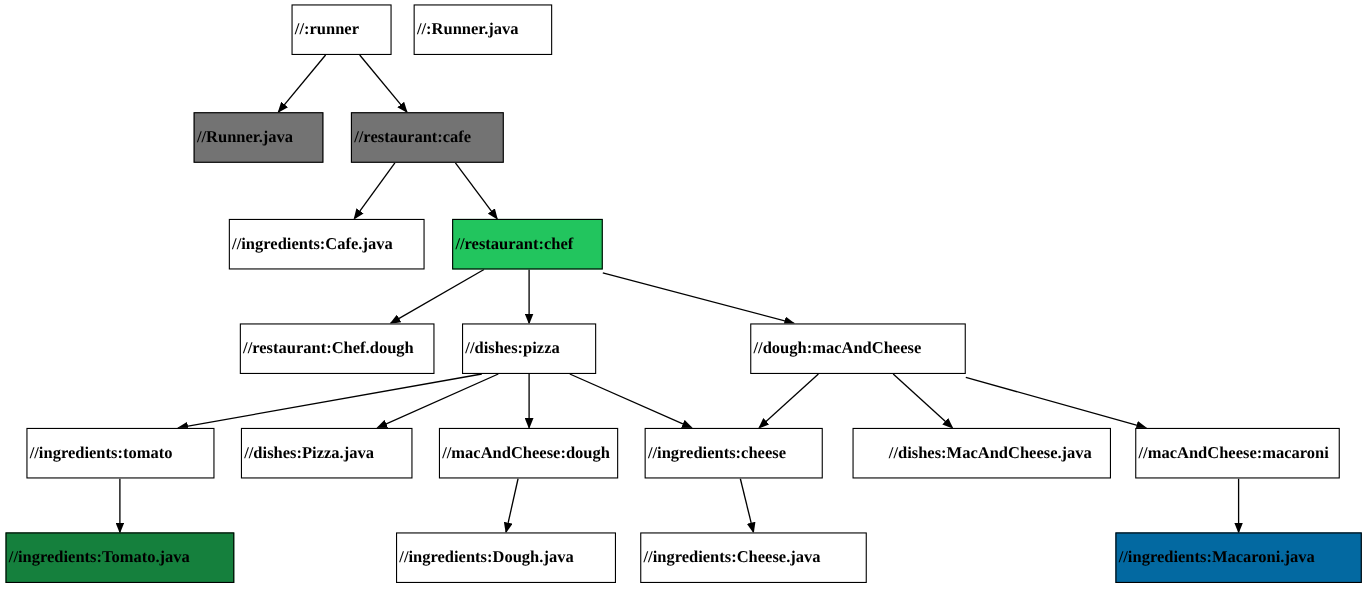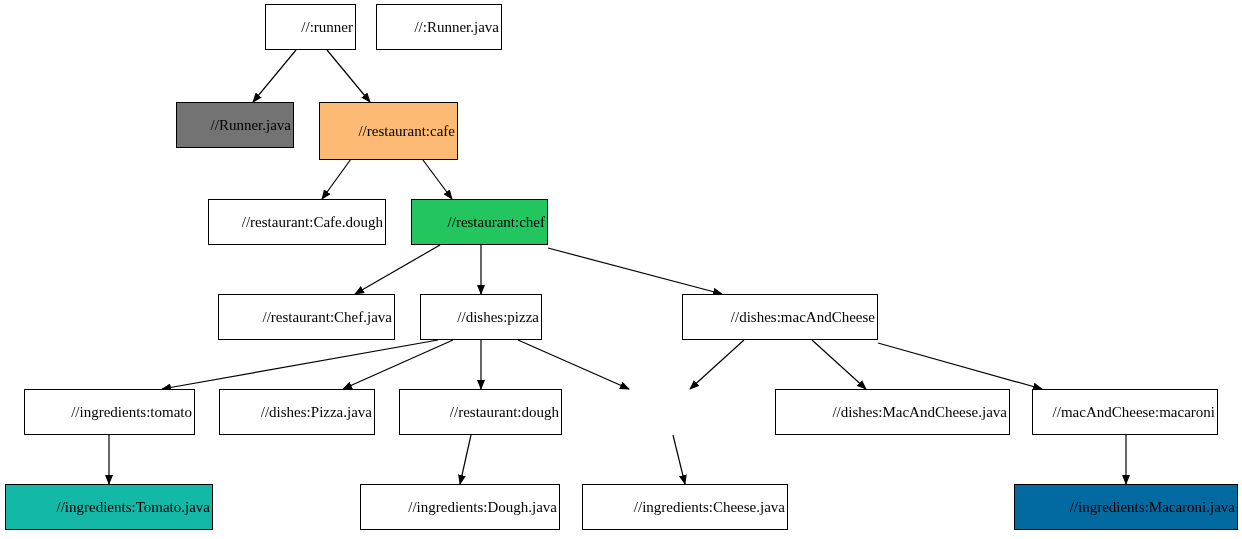--- a/index.html
+++ b/index.html
@@ -31,27 +31,28 @@
     width: 1242px;
     height: 539px;
   }
   .graph-node {
     position: absolute;
     box-sizing: border-box;
     border: 1px solid #000000;
     background: #ffffff;
     display: flex;
     align-items: center;
-    justify-content: flex-end;
+    justify-content: flex-start;
     font-family: "Liberation Serif", "DejaVu Serif", serif;
     font-size: 15px;
     line-height: 1;
     color: #000000;
     white-space: nowrap;
     cursor: default;
+    font-weight: bold;
   }
   .node-label {
     display: block;
     padding: 0 2px;
   }
 </style>
 </head>
 <body>
 
 <div id="graph-canvas">
@@ -87,54 +88,57 @@
   <div id="node-layer">
       <div class="graph-node" style="left: 265px; top: 4px; width: 91px; height: 46px; border-color: rgb(0, 0, 0); background: rgb(255, 255, 255); font-size: 15px;">
         <span class="node-label">//:runner</span>
       </div>
       <div class="graph-node" style="left: 376px; top: 4px; width: 126px; height: 46px; border-color: rgb(0, 0, 0); background: rgb(255, 255, 255); font-size: 15px;">
         <span class="node-label">//:Runner.java</span>
       </div>
       <div class="graph-node" style="left: 176px; top: 102px; width: 118px; height: 46px; border-color: rgb(0, 0, 0); background: #737373; font-size: 15px;">
         <span class="node-label">//Runner.java</span>
       </div>
-      <div class="graph-node" style="left: 319px; top: 102px; width: 139px; height: 58px; border-color: rgb(0, 0, 0); background: #fdba74; font-size: 15px;">
+      <div class="graph-node" style="left: 319px; top: 102px; width: 139px; height: 46px; border-color: rgb(0, 0, 0); background: #737373; font-size: 15px;">
         <span class="node-label">//restaurant:cafe</span>
       </div>
       <div class="graph-node" style="left: 208px; top: 199px; width: 178px; height: 46px; border-color: rgb(0, 0, 0); background: rgb(255, 255, 255); font-size: 15px;">
-        <span class="node-label">//restaurant:Cafe.dough</span>
+        <span class="node-label">//ingredients:Cafe.java</span>
       </div>
       <div class="graph-node" style="left: 411px; top: 199px; width: 137px; height: 46px; border-color: rgb(0, 0, 0); background: #22c55e; font-size: 15px;">
         <span class="node-label">//restaurant:chef</span>
       </div>
       <div class="graph-node" style="left: 218px; top: 294px; width: 177px; height: 46px; border-color: rgb(0, 0, 0); background: rgb(255, 255, 255); font-size: 15px;">
-        <span class="node-label">//restaurant:Chef.java</span>
+        <span class="node-label">//restaurant:Chef.dough</span>
       </div>
       <div class="graph-node" style="left: 420px; top: 294px; width: 122px; height: 46px; border-color: rgb(0, 0, 0); background: rgb(255, 255, 255); font-size: 15px;">
         <span class="node-label">//dishes:pizza</span>
       </div>
       <div class="graph-node" style="left: 682px; top: 294px; width: 196px; height: 46px; border-color: rgb(0, 0, 0); background: rgb(255, 255, 255); font-size: 15px;">
-        <span class="node-label">//dishes:macAndCheese</span>
+        <span class="node-label">//dough:macAndCheese</span>
       </div>
       <div class="graph-node" style="left: 219px; top: 389px; width: 156px; height: 46px; border-color: rgb(0, 0, 0); background: rgb(255, 255, 255); font-size: 15px;">
         <span class="node-label">//dishes:Pizza.java</span>
       </div>
       <div class="graph-node" style="left: 24px; top: 389px; width: 171px; height: 46px; border-color: rgb(0, 0, 0); background: rgb(255, 255, 255); font-size: 15px;">
         <span class="node-label">//ingredients:tomato</span>
       </div>
       <div class="graph-node" style="left: 399px; top: 389px; width: 163px; height: 46px; border-color: rgb(0, 0, 0); background: rgb(255, 255, 255); font-size: 15px;">
-        <span class="node-label">//restaurant:dough</span>
+        <span class="node-label">//macAndCheese:dough</span>
+      </div>
+      <div class="graph-node" style="left: 586px; top: 389px; width: 162px; height: 46px; border-color: rgb(0, 0, 0); background: rgb(255, 255, 255); font-size: 15px;">
+        <span class="node-label">//ingredients:cheese</span>
       </div>
       <div class="graph-node" style="left: 775px; top: 389px; width: 235px; height: 46px; border-color: rgb(0, 0, 0); background: rgb(255, 255, 255); font-size: 15px; padding-left: 30px;">
         <span class="node-label">//dishes:MacAndCheese.java</span>
       </div>
       <div class="graph-node" style="left: 1032px; top: 389px; width: 186px; height: 46px; border-color: rgb(0, 0, 0); background: rgb(255, 255, 255); font-size: 15px;">
         <span class="node-label">//macAndCheese:macaroni</span>
       </div>
-      <div class="graph-node" style="left: 5px; top: 484px; width: 208px; height: 46px; border-color: rgb(0, 0, 0); background: #14b8a6; font-size: 15px;">
+      <div class="graph-node" style="left: 5px; top: 484px; width: 208px; height: 46px; border-color: rgb(0, 0, 0); background: #15803d; font-size: 15px;">
         <span class="node-label">//ingredients:Tomato.java</span>
       </div>
       <div class="graph-node" style="left: 360px; top: 484px; width: 200px; height: 46px; border-color: rgb(0, 0, 0); background: rgb(255, 255, 255); font-size: 15px;">
         <span class="node-label">//ingredients:Dough.java</span>
       </div>
       <div class="graph-node" style="left: 582px; top: 484px; width: 206px; height: 46px; border-color: rgb(0, 0, 0); background: rgb(255, 255, 255); font-size: 15px;">
         <span class="node-label">//ingredients:Cheese.java</span>
       </div>
       <div class="graph-node" style="left: 1014px; top: 484px; width: 224px; height: 46px; border-color: rgb(0, 0, 0); background: #0369a1; font-size: 15px;">
         <span class="node-label">//ingredients:Macaroni.java</span>

